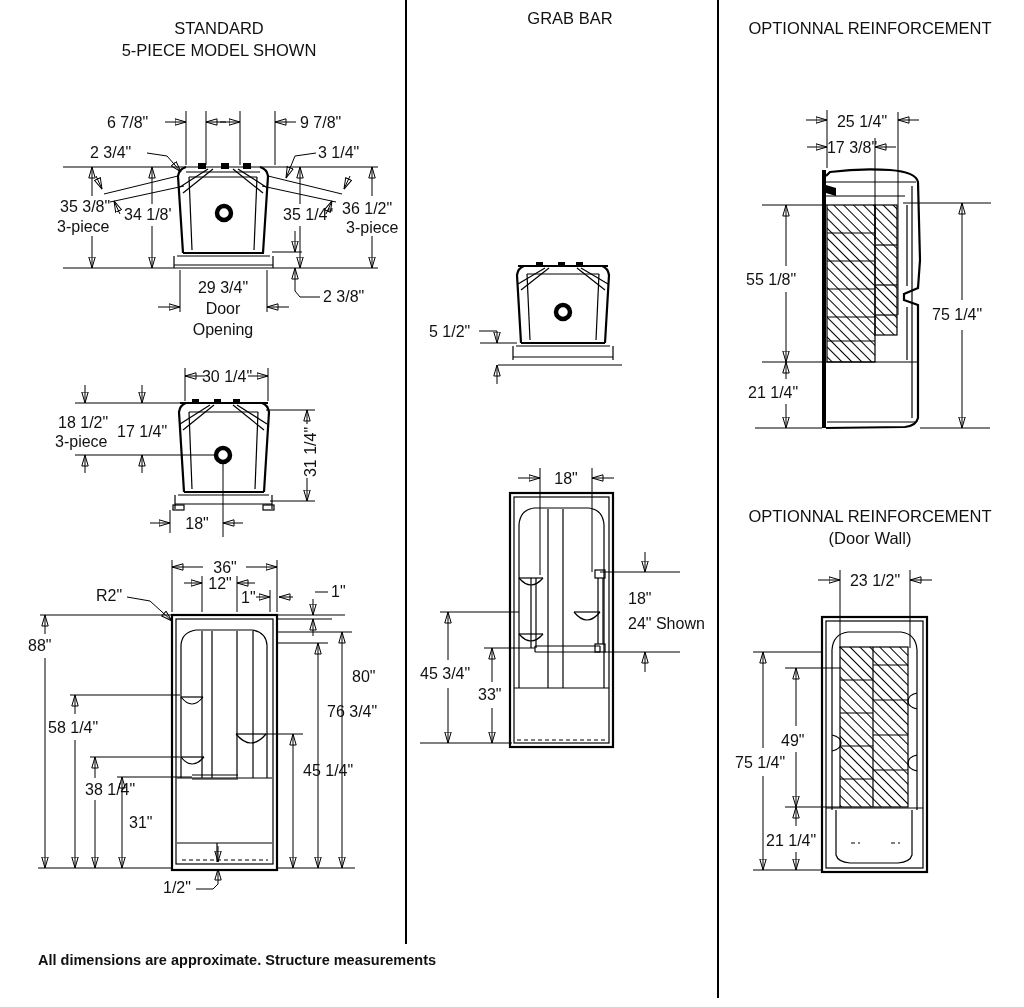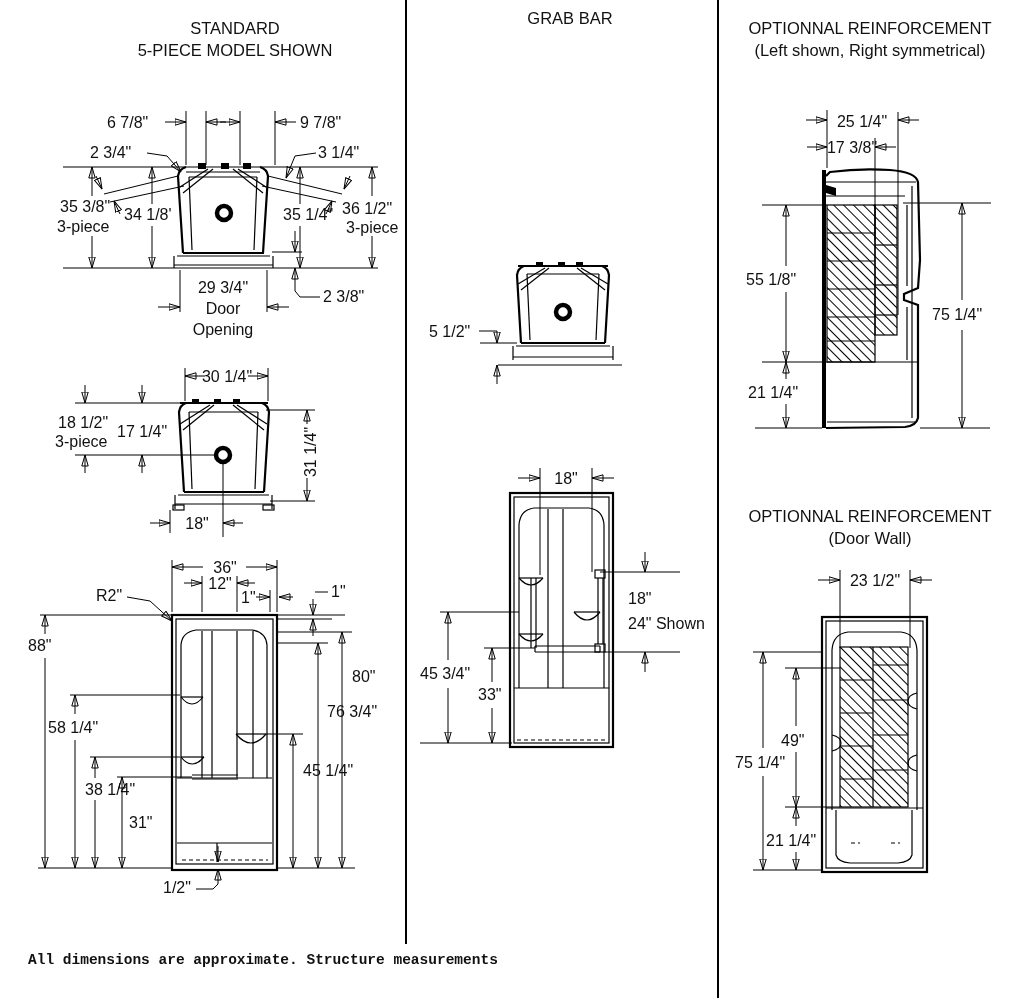--- a/index.html
+++ b/index.html
@@ -30,30 +30,29 @@
       </marker>
       <pattern id="hatch" width="7" height="7" patternUnits="userSpaceOnUse" patternTransform="rotate(-45)">
         <line x1="3.5" y1="0" x2="3.5" y2="7" stroke="#000" stroke-width="1"></line>
       </pattern>
     </defs>
   </svg>
 
   <div class="vdiv" style="left:405px;height:944px;"></div>
   <div class="vdiv" style="left:717px;height:998px;"></div>
 
-  <div class="hdr" style="left:60px;width:350px;top:17px;">
+  <div class="hdr" style="left:44px;width:350px;top:17px;">
     <div>STANDARD</div>
     <div>5-PIECE MODEL SHOWN</div>
   </div>
   <div class="hdr" style="left:425px;width:290px;top:7px;">
     <div>GRAB BAR</div>
   </div>
   <div class="hdr" style="left:719px;width:302px;top:17px;">
     <div>OPTIONNAL REINFORCEMENT</div>
-    <div>(Left shown, Right symmetrical)</div>
   </div>
   <div class="hdr" style="left:719px;width:302px;top:505px;">
     <div>OPTIONNAL REINFORCEMENT</div>
     <div>(Door Wall)</div>
   </div>
 
   <svg style="left:55px;top:105px;" width="345" height="235" viewBox="55 105 345 235">
     <g>
       <line class="il" x1="63" y1="167" x2="378" y2="167"></line>
       <line class="il" x1="63" y1="268" x2="378" y2="268"></line>
@@ -449,17 +448,17 @@
       <line class="dl" x1="753" y1="870" x2="822" y2="870"></line>
       <line class="dl" marker-end="url(#ar)" x1="763" y1="748" x2="763" y2="652"></line>
       <line class="dl" marker-end="url(#ar)" x1="763" y1="776" x2="763" y2="870"></line>
       <text x="735" y="768">75 1/4"</text>
       <line class="dl" marker-end="url(#ar)" x1="796" y1="826" x2="796" y2="807"></line>
       <line class="dl" marker-end="url(#ar)" x1="796" y1="852" x2="796" y2="870"></line>
       <text x="766" y="846">21 1/4"</text>
     </g>
   </svg>
 
-  <div class="foot" style="left:28px;top:951px;font-family:Liberation Mono, monospace;">
+  <div class="foot" style="left:38px;top:951px;">
     <div>All dimensions are approximate. Structure measurements</div>
   </div>
 
 </div>
 
 </body></html>

